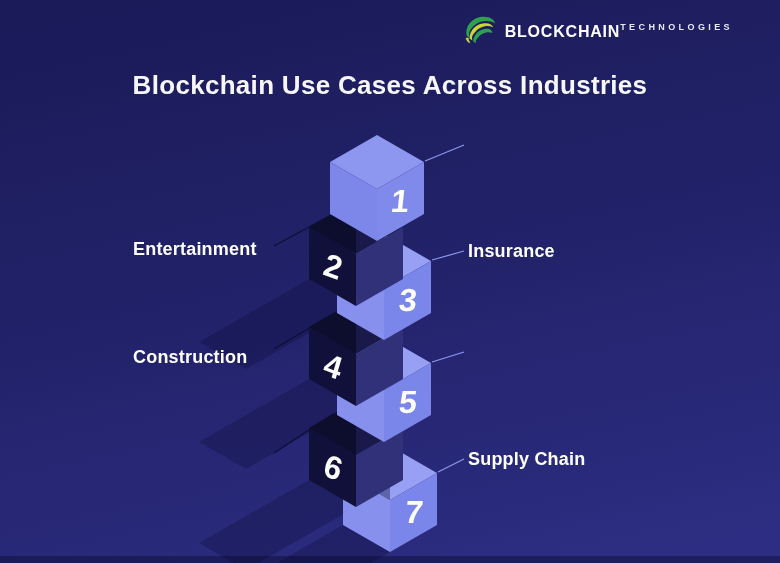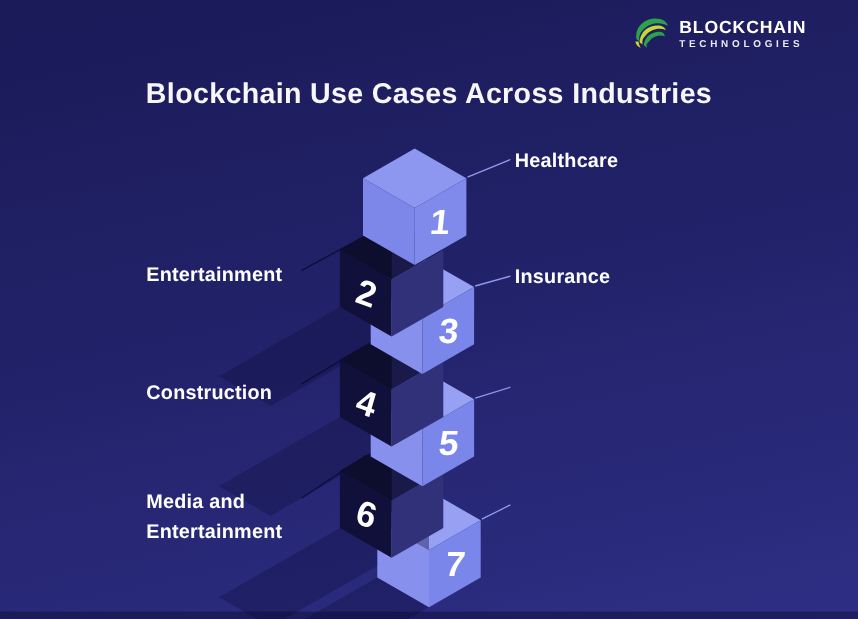--- a/index.html
+++ b/index.html
@@ -19,21 +19,21 @@
     position:absolute;color:#ffffff;font-size:18px;font-weight:700;
     line-height:27px;letter-spacing:.2px;
   }
   .num{
     position:absolute;color:#ffffff;font-size:32px;font-weight:800;
     transform-origin:center;white-space:nowrap;
   }
   .num.right-face{transform:translate(-50%,-50%) rotate(6deg) skewY(-6deg);}
   .num.left-face{transform:translate(-50%,-50%) rotate(16deg) skewY(4deg);}
   .logo{position:absolute;right:47px;top:12px;display:flex;align-items:center;gap:7px;}
-  .logo-text{display:flex;flex-direction:column;}
+  .logo-text{display:flex;}
   .logo-name{color:#ffffff;font-size:16px;font-weight:800;letter-spacing:.8px;line-height:19px;}
   .logo-sub{color:#e8eaf5;font-size:9px;font-weight:700;letter-spacing:3.4px;line-height:11px;}
 </style>
 </head>
 <body>
 
 <div class="canvas">
 
   <svg class="stack-svg" width="780" height="563" viewBox="0 0 780 563">
 
@@ -104,25 +104,24 @@
   </svg>
 
   <div class="num right-face" style="left:400px;top:202px">1</div>
   <div class="num left-face" style="left:333px;top:267px">2</div>
   <div class="num right-face" style="left:408px;top:301px">3</div>
   <div class="num left-face" style="left:333px;top:367px">4</div>
   <div class="num right-face" style="left:408px;top:403px">5</div>
   <div class="num left-face" style="left:333px;top:468px">6</div>
   <div class="num right-face" style="left:414px;top:513px">7</div>
 
-  <div class="label" style="left:468px;top:133px">Healthcare</div>
   <div class="label" style="left:133px;top:236px">Entertainment</div>
   <div class="label" style="left:468px;top:238px">Insurance</div>
   <div class="label" style="left:133px;top:344px">Construction</div>
-  <div class="label" style="left:133px;top:443px;width:160px">Media and Entertainment</div>
+  <div class="label" style="left:468px;top:446px">Supply Chain</div>
 
   <div class="title">Blockchain Use Cases Across Industries</div>
 
   <div class="logo">
     <svg width="38" height="38" viewBox="0 0 40 40">
       <path fill="#2EA14C" d="M7,25 C5,13 15,5 25,5 C32,5 36,8 37,12 C30,8 20,9 14,15 C10,19 9,22 10,27 Z"></path>
       <path fill="#C9D63A" d="M10,28 C10,20 16,13 24,12 C30,11 34,13 35,16 C28,13 20,16 16,21 C13,24 12,26 13,30 Z"></path>
       <path fill="#2EA14C" d="M14,31 C14,25 19,19 26,18 C31,17 34,19 34,22 C28,20 22,23 19,27 C17,29 16,30 17,33 Z"></path>
       <path fill="#C9D63A" d="M6,27 C6,29 8,32 11,33 C10,31 9,29 9,27 Z"></path>
     </svg>

